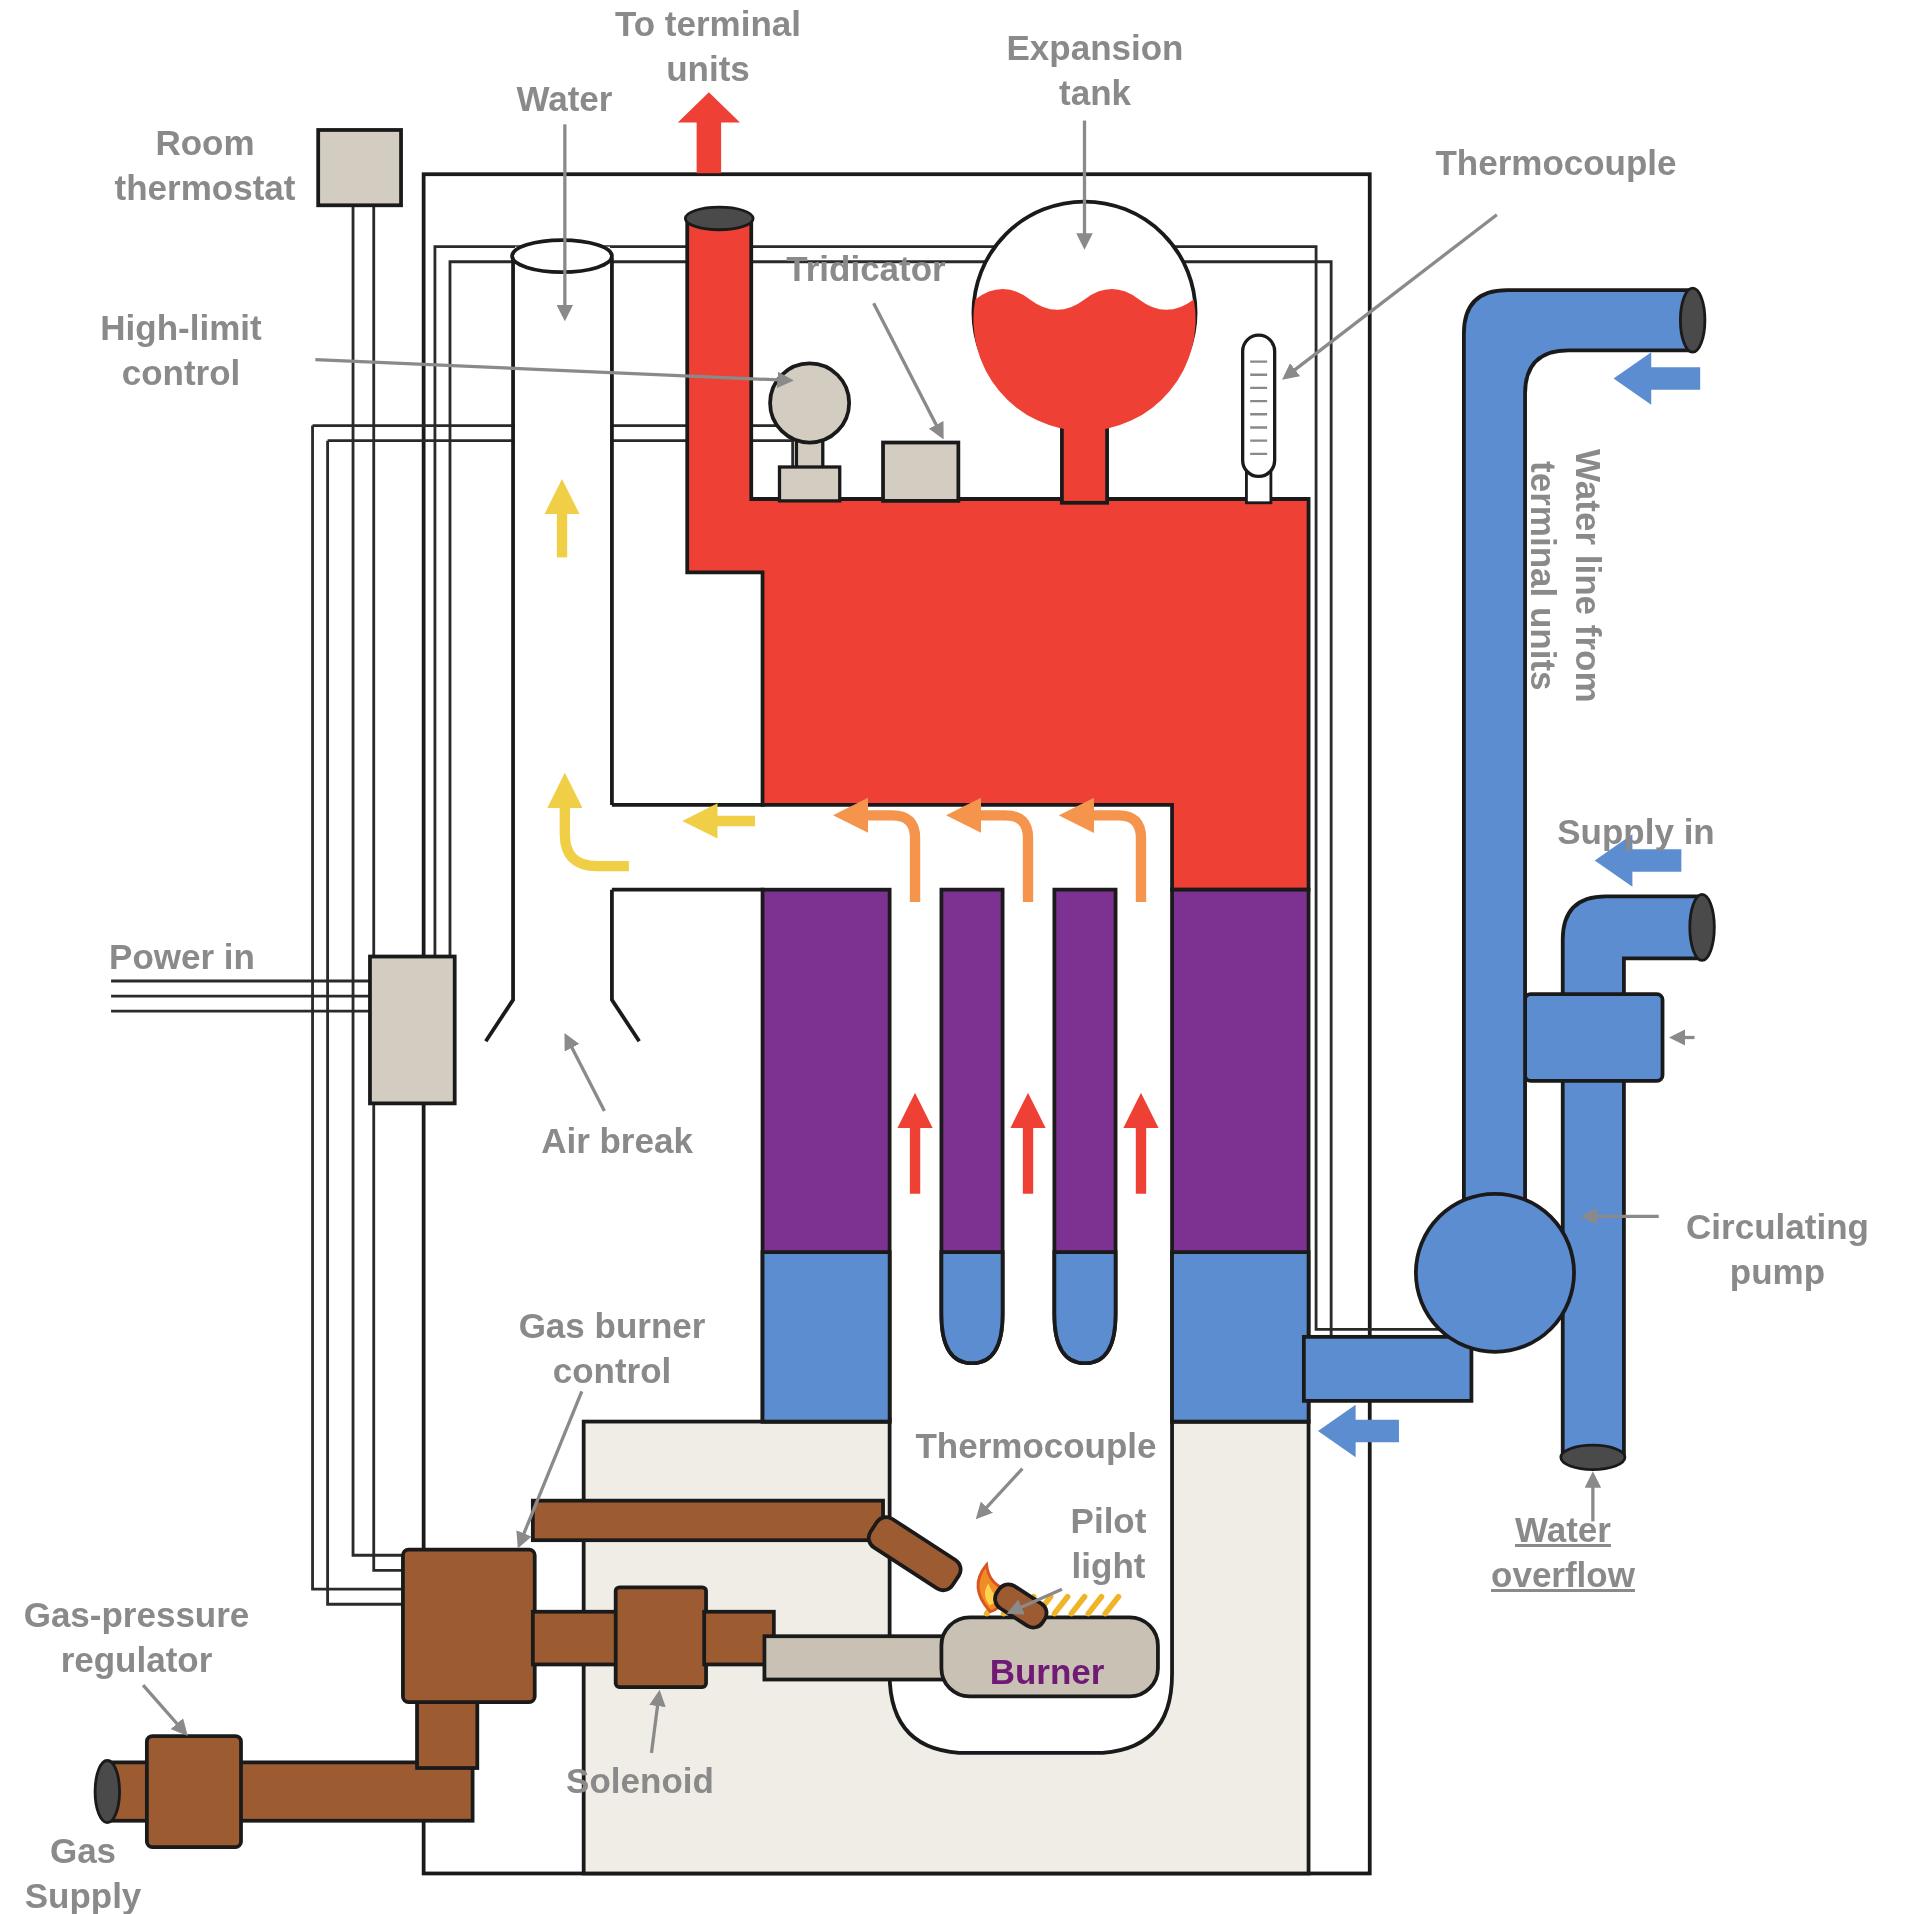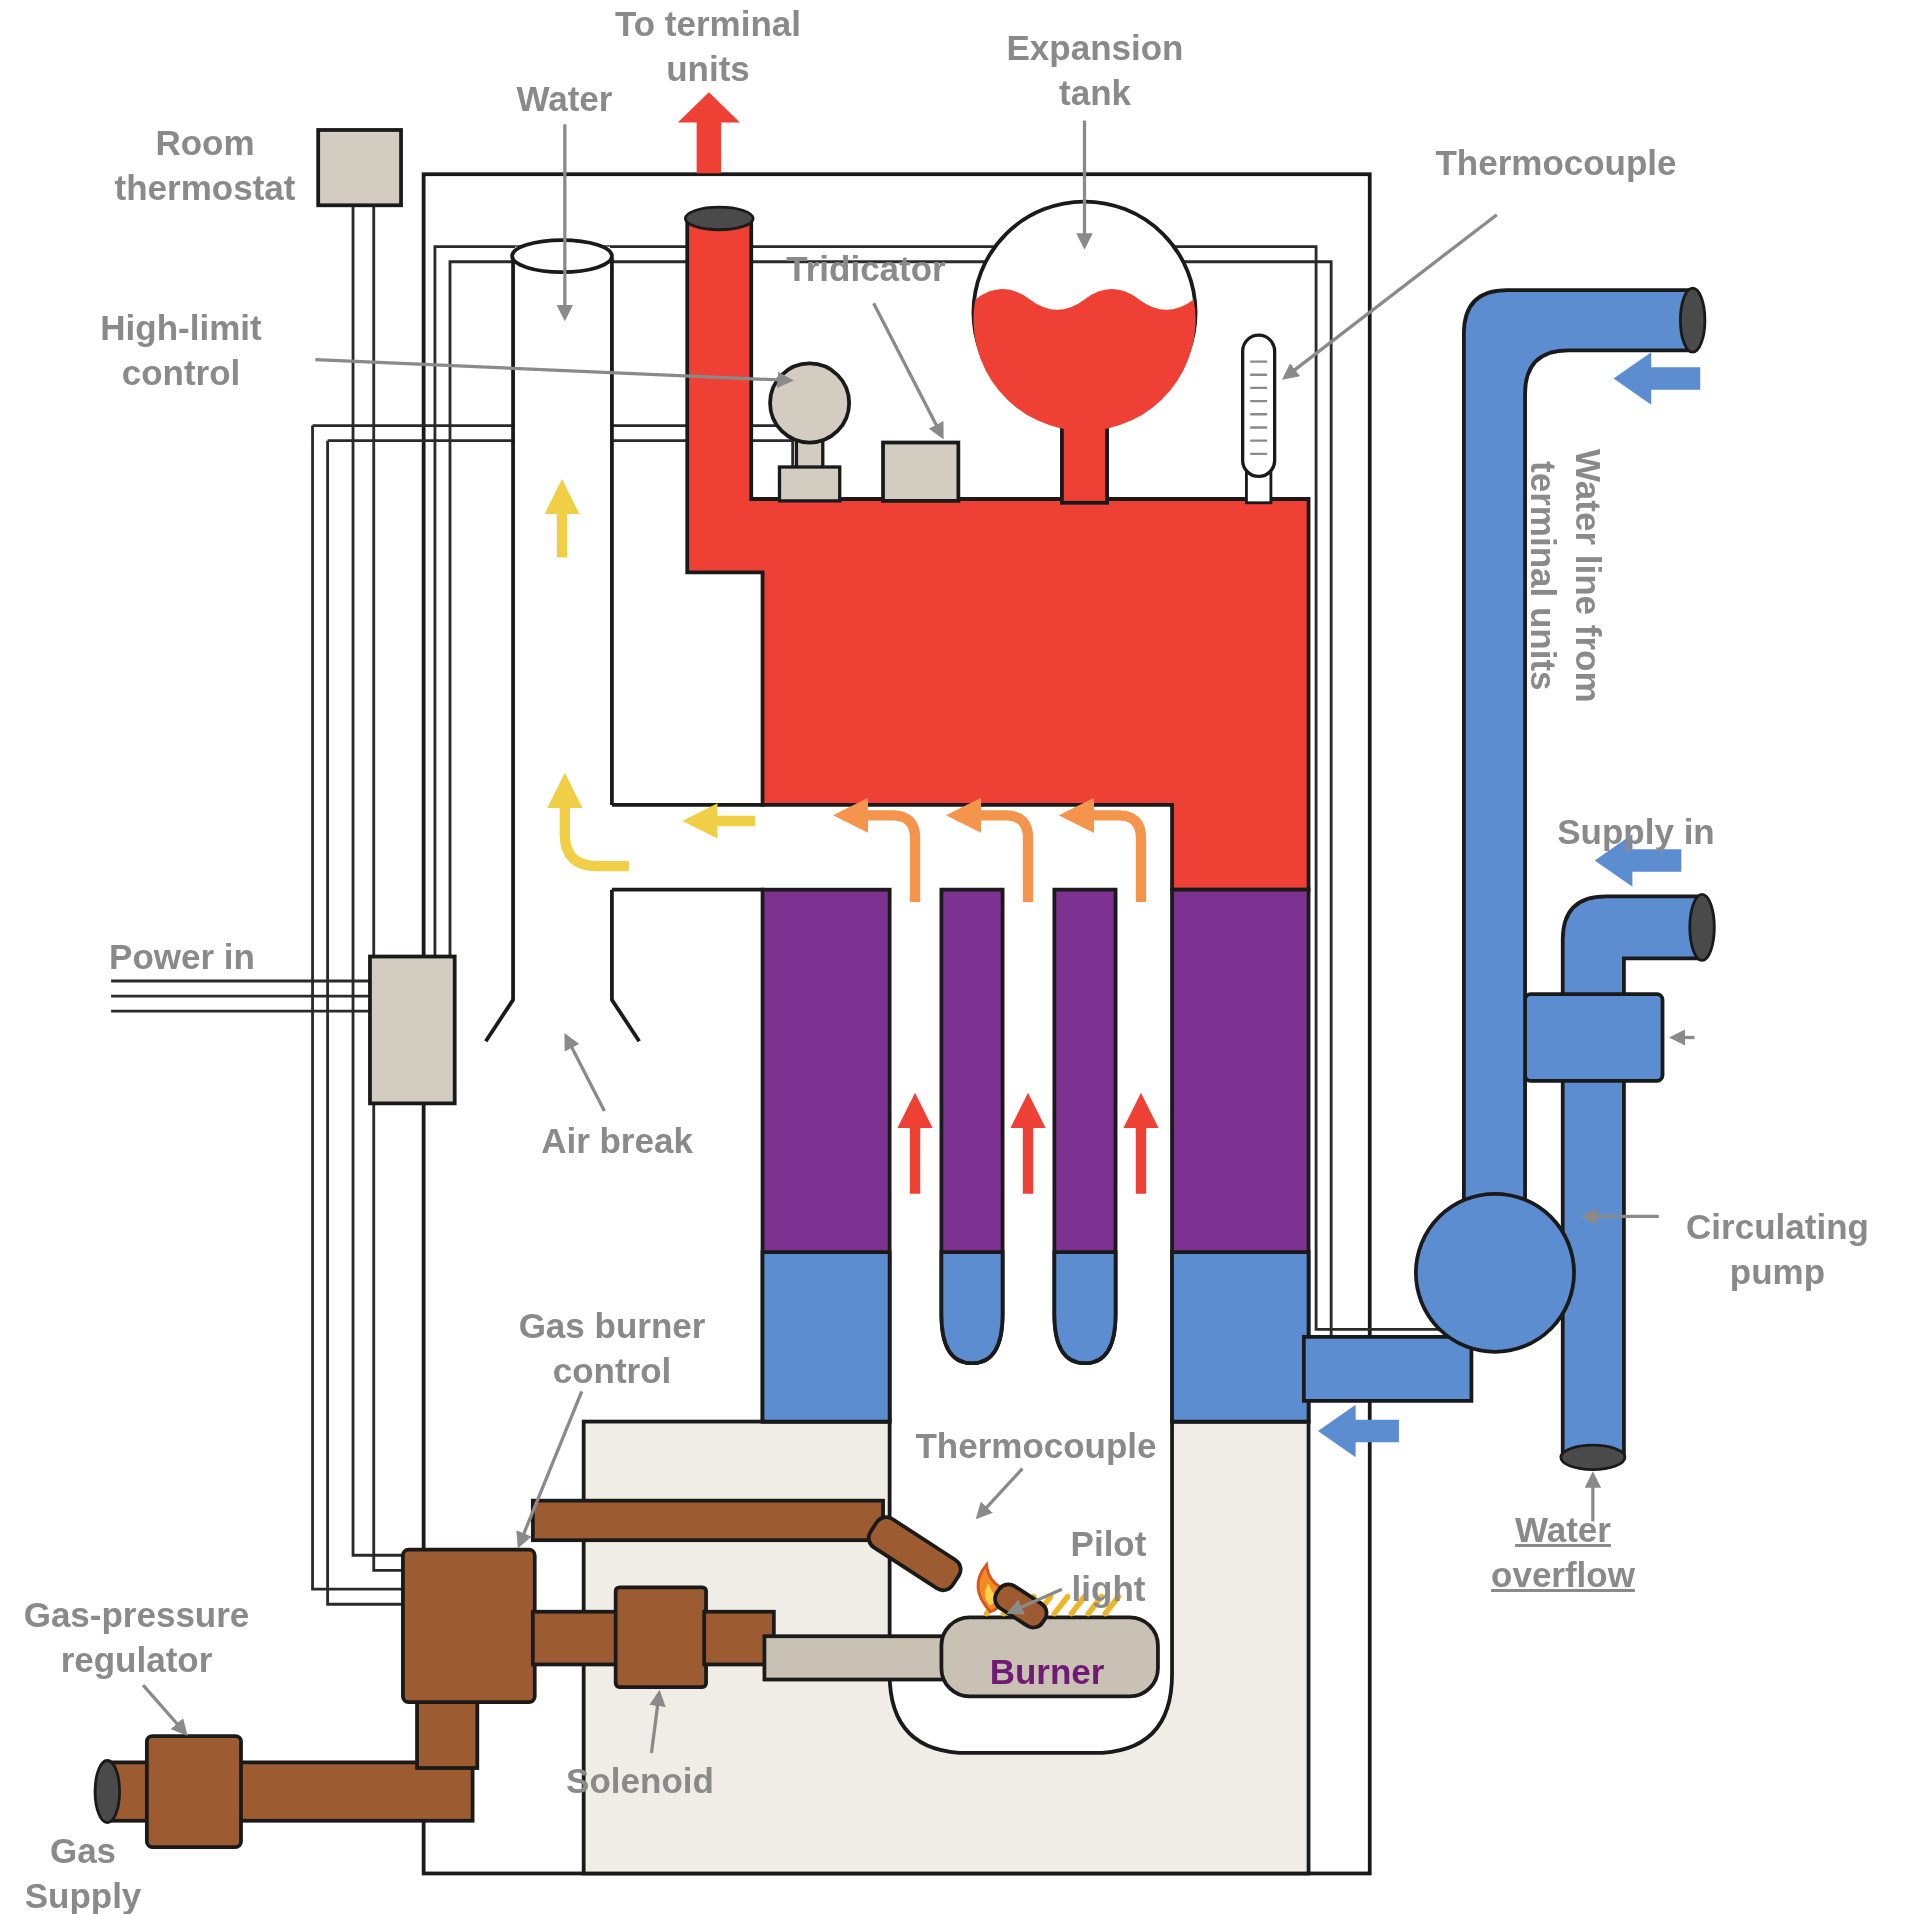--- a/index.html
+++ b/index.html
@@ -191,21 +191,21 @@
 <div class="label rotated" style="left:1415px;top:531px;width:301px;">Water line from
 terminal units</div>
 <div class="label" style="left:1523px;top:810px;width:226px;">Supply in</div>
 <div class="label" style="left:69px;top:935px;width:226px;">Power in</div>
 <div class="label" style="left:504px;top:1119px;width:226px;">Air break</div>
 <div class="label" style="left:1655px;top:1174px;width:245px;margin-top:31px;">Circulating
 pump</div>
 <div class="label" style="left:471px;top:1304px;width:282px;">Gas burner
 control</div>
 <div class="label" style="left:876px;top:1424px;width:320px;">Thermocouple</div>
-<div class="label" style="left:1024px;top:1499px;width:169px;margin-top:23px;">Pilot
+<div class="label" style="left:1024px;top:1499px;width:169px;">Pilot
 light</div>
 <div class="label" style="left:1422px;top:1508px;width:282px;text-decoration:underline;">Water
 overflow</div>
 <div class="label" style="left:0px;top:1593px;width:273px;">Gas-pressure
 regulator</div>
 <div class="label burner-label" style="left:953px;top:1650px;width:188px;">Burner</div>
 <div class="label" style="left:527px;top:1759px;width:226px;">Solenoid</div>
 <div class="label" style="left:0px;top:1829px;width:166px;">Gas
 Supply</div>
 </div>

